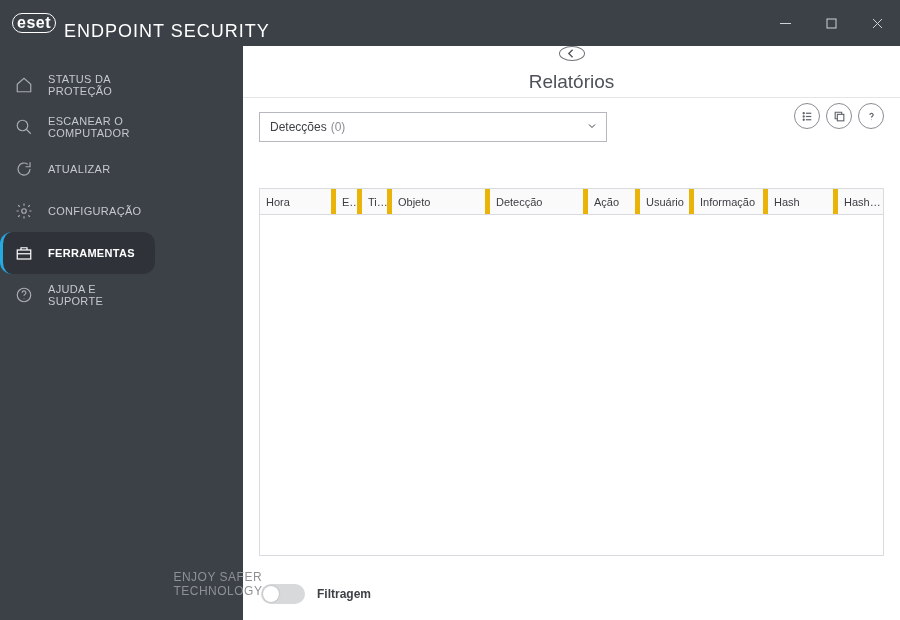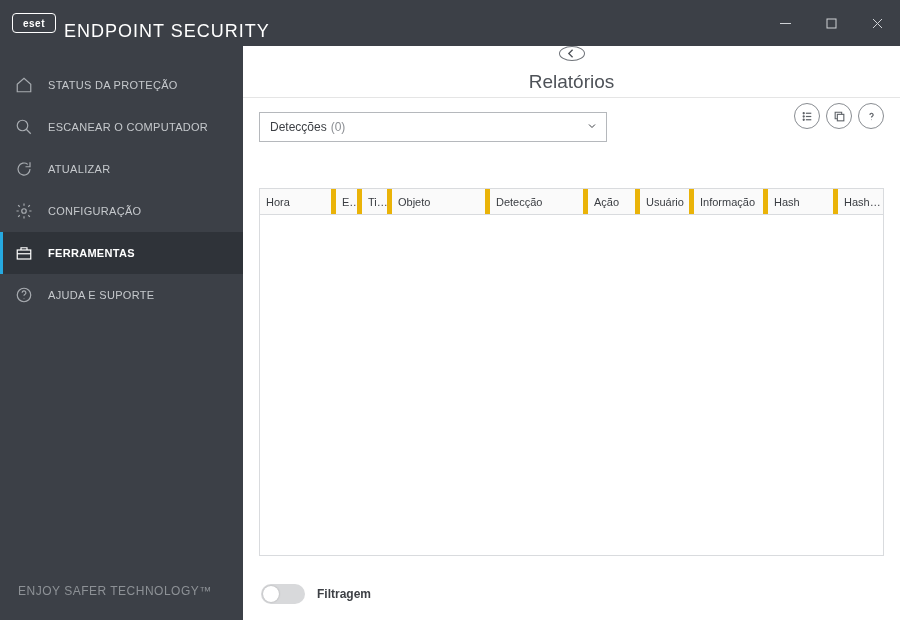--- a/index.html
+++ b/index.html
@@ -23,25 +23,25 @@
   }
   .brand-logo {
     display: flex;
     align-items: center;
     gap: 8px;
   }
   .eset-badge {
     width: 44px;
     height: 20px;
     border: 1px solid #fff;
-    border-radius: 4px;
+    border-radius: 10px;
     display: flex;
     align-items: center;
     justify-content: center;
-    font-size: 10px;
+    font-size: 16px;
     font-weight: 700;
     letter-spacing: 0.5px;
   }
   .brand-text {
     font-size: 18px;
     font-weight: 300;
     letter-spacing: 1px;
     margin-top: 17px;
   }
   .win-controls {
@@ -63,21 +63,21 @@
   .body {
     flex: 1;
     display: flex;
     min-height: 0;
   }
   
   .sidebar {
     width: 243px;
     background: #3c4047;
     display: flex;
-    flex-direction: column;
+    flex-direction: row;
     color: #bfc3c9;
   }
   .nav {
     padding-top: 18px;
   }
   .nav-item {
     display: flex;
     align-items: center;
     gap: 14px;
     height: 42px;
@@ -95,20 +95,21 @@
     justify-content: center;
     flex-shrink: 0;
   }
   .nav-item .icon svg { width: 18px; height: 18px; stroke: #a7abb0; fill: none; stroke-width: 1.6; }
   .nav-item.active {
     background: #2f3339;
     color: #fff;
     font-weight: 600;
     border-left: 3px solid #26a9e0;
     padding-left: 11px;
+    border-radius: 12px;
   }
   .nav-item.active .icon svg { stroke: #fff; }
   .sidebar-footer {
     margin-top: auto;
     padding: 22px 18px;
     font-size: 12px;
     letter-spacing: 0.5px;
     color: #8d9196;
   }
 

